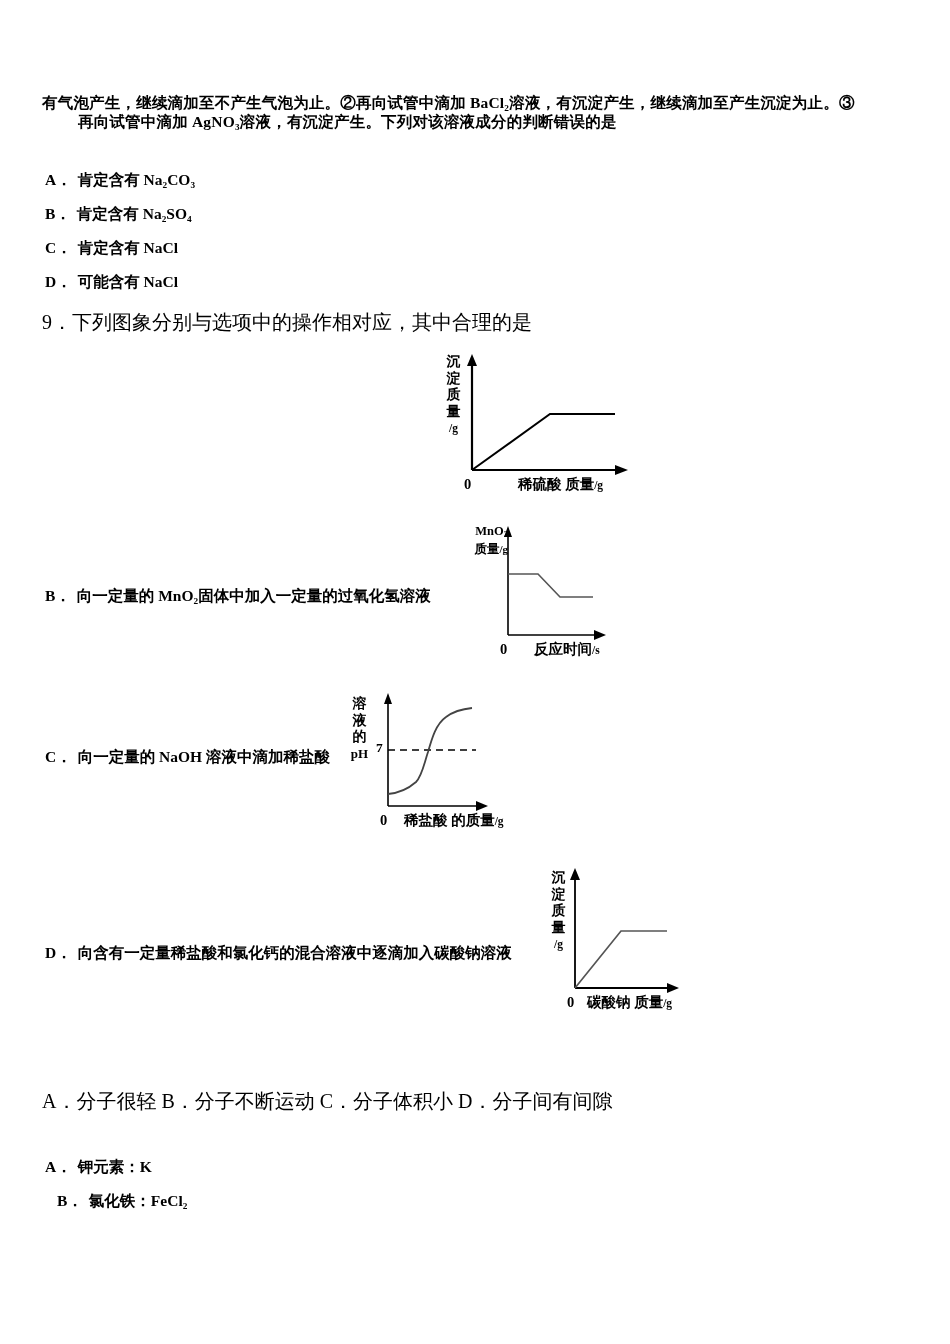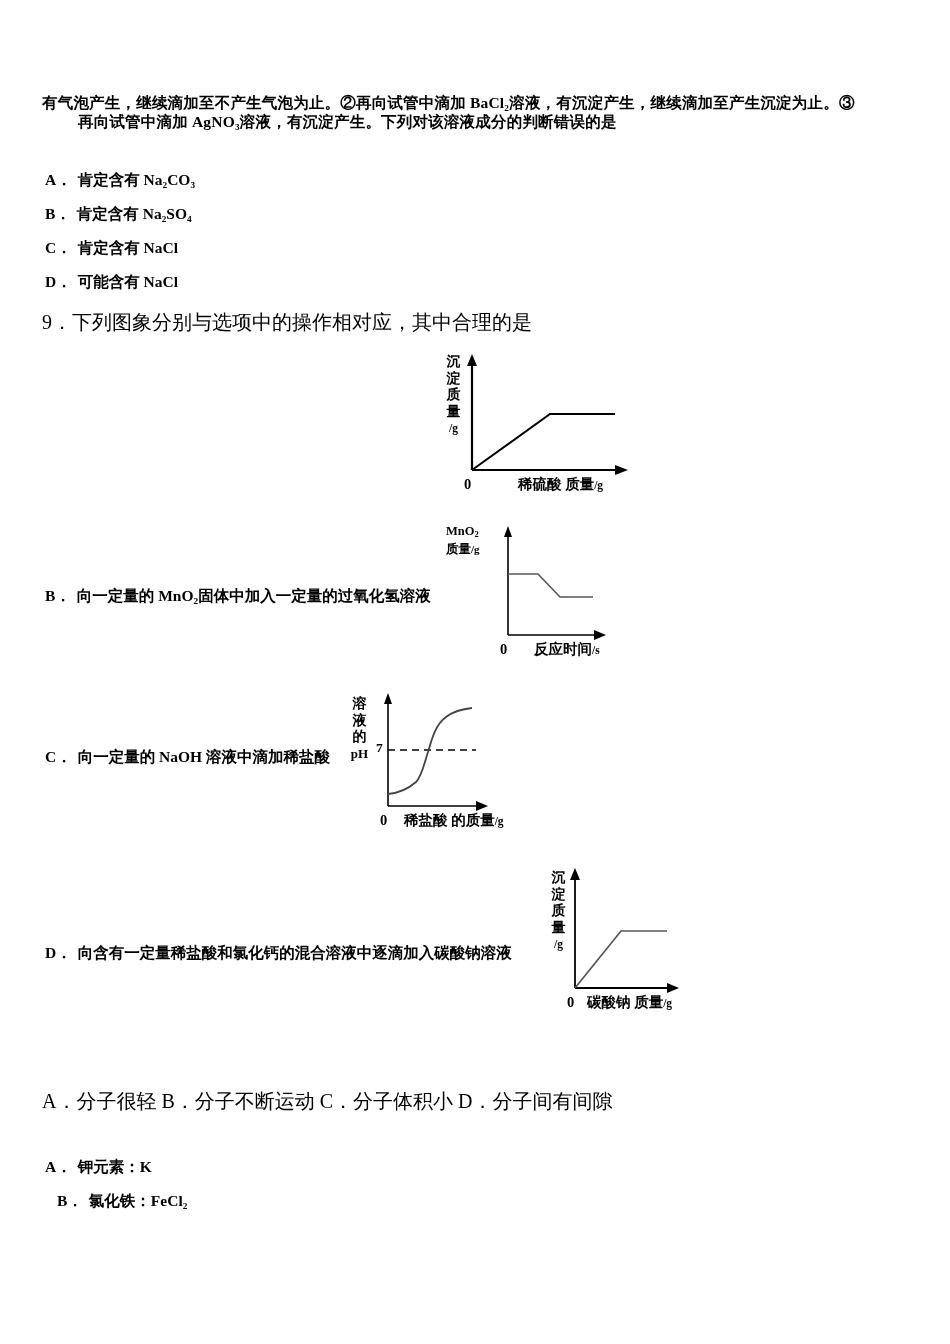--- a/index.html
+++ b/index.html
@@ -89,20 +89,21 @@
     position: absolute;
     font-size: 13.5px;
     font-weight: bold;
   }
 
   .blabel2 {
     position: absolute;
     font-size: 12.5px;
     font-weight: bold;
     line-height: 15px;
+    text-align: right;
     white-space: nowrap;
   }
 </style>
 </head>
 <body>
 
 <div class="page">
 
   <div class="para" style="left:42px; top:86px;">有气泡产生，继续滴加至不产生气泡为止。②再向试管中滴加 BaCl₂溶液，有沉淀产生，继续滴加至产生沉淀为止。③</div>
   <div class="para" style="left:42px; top:105px;margin-left:36px;">再向试管中滴加 AgNO₃溶液，有沉淀产生。下列对该溶液成分的判断错误的是</div>

